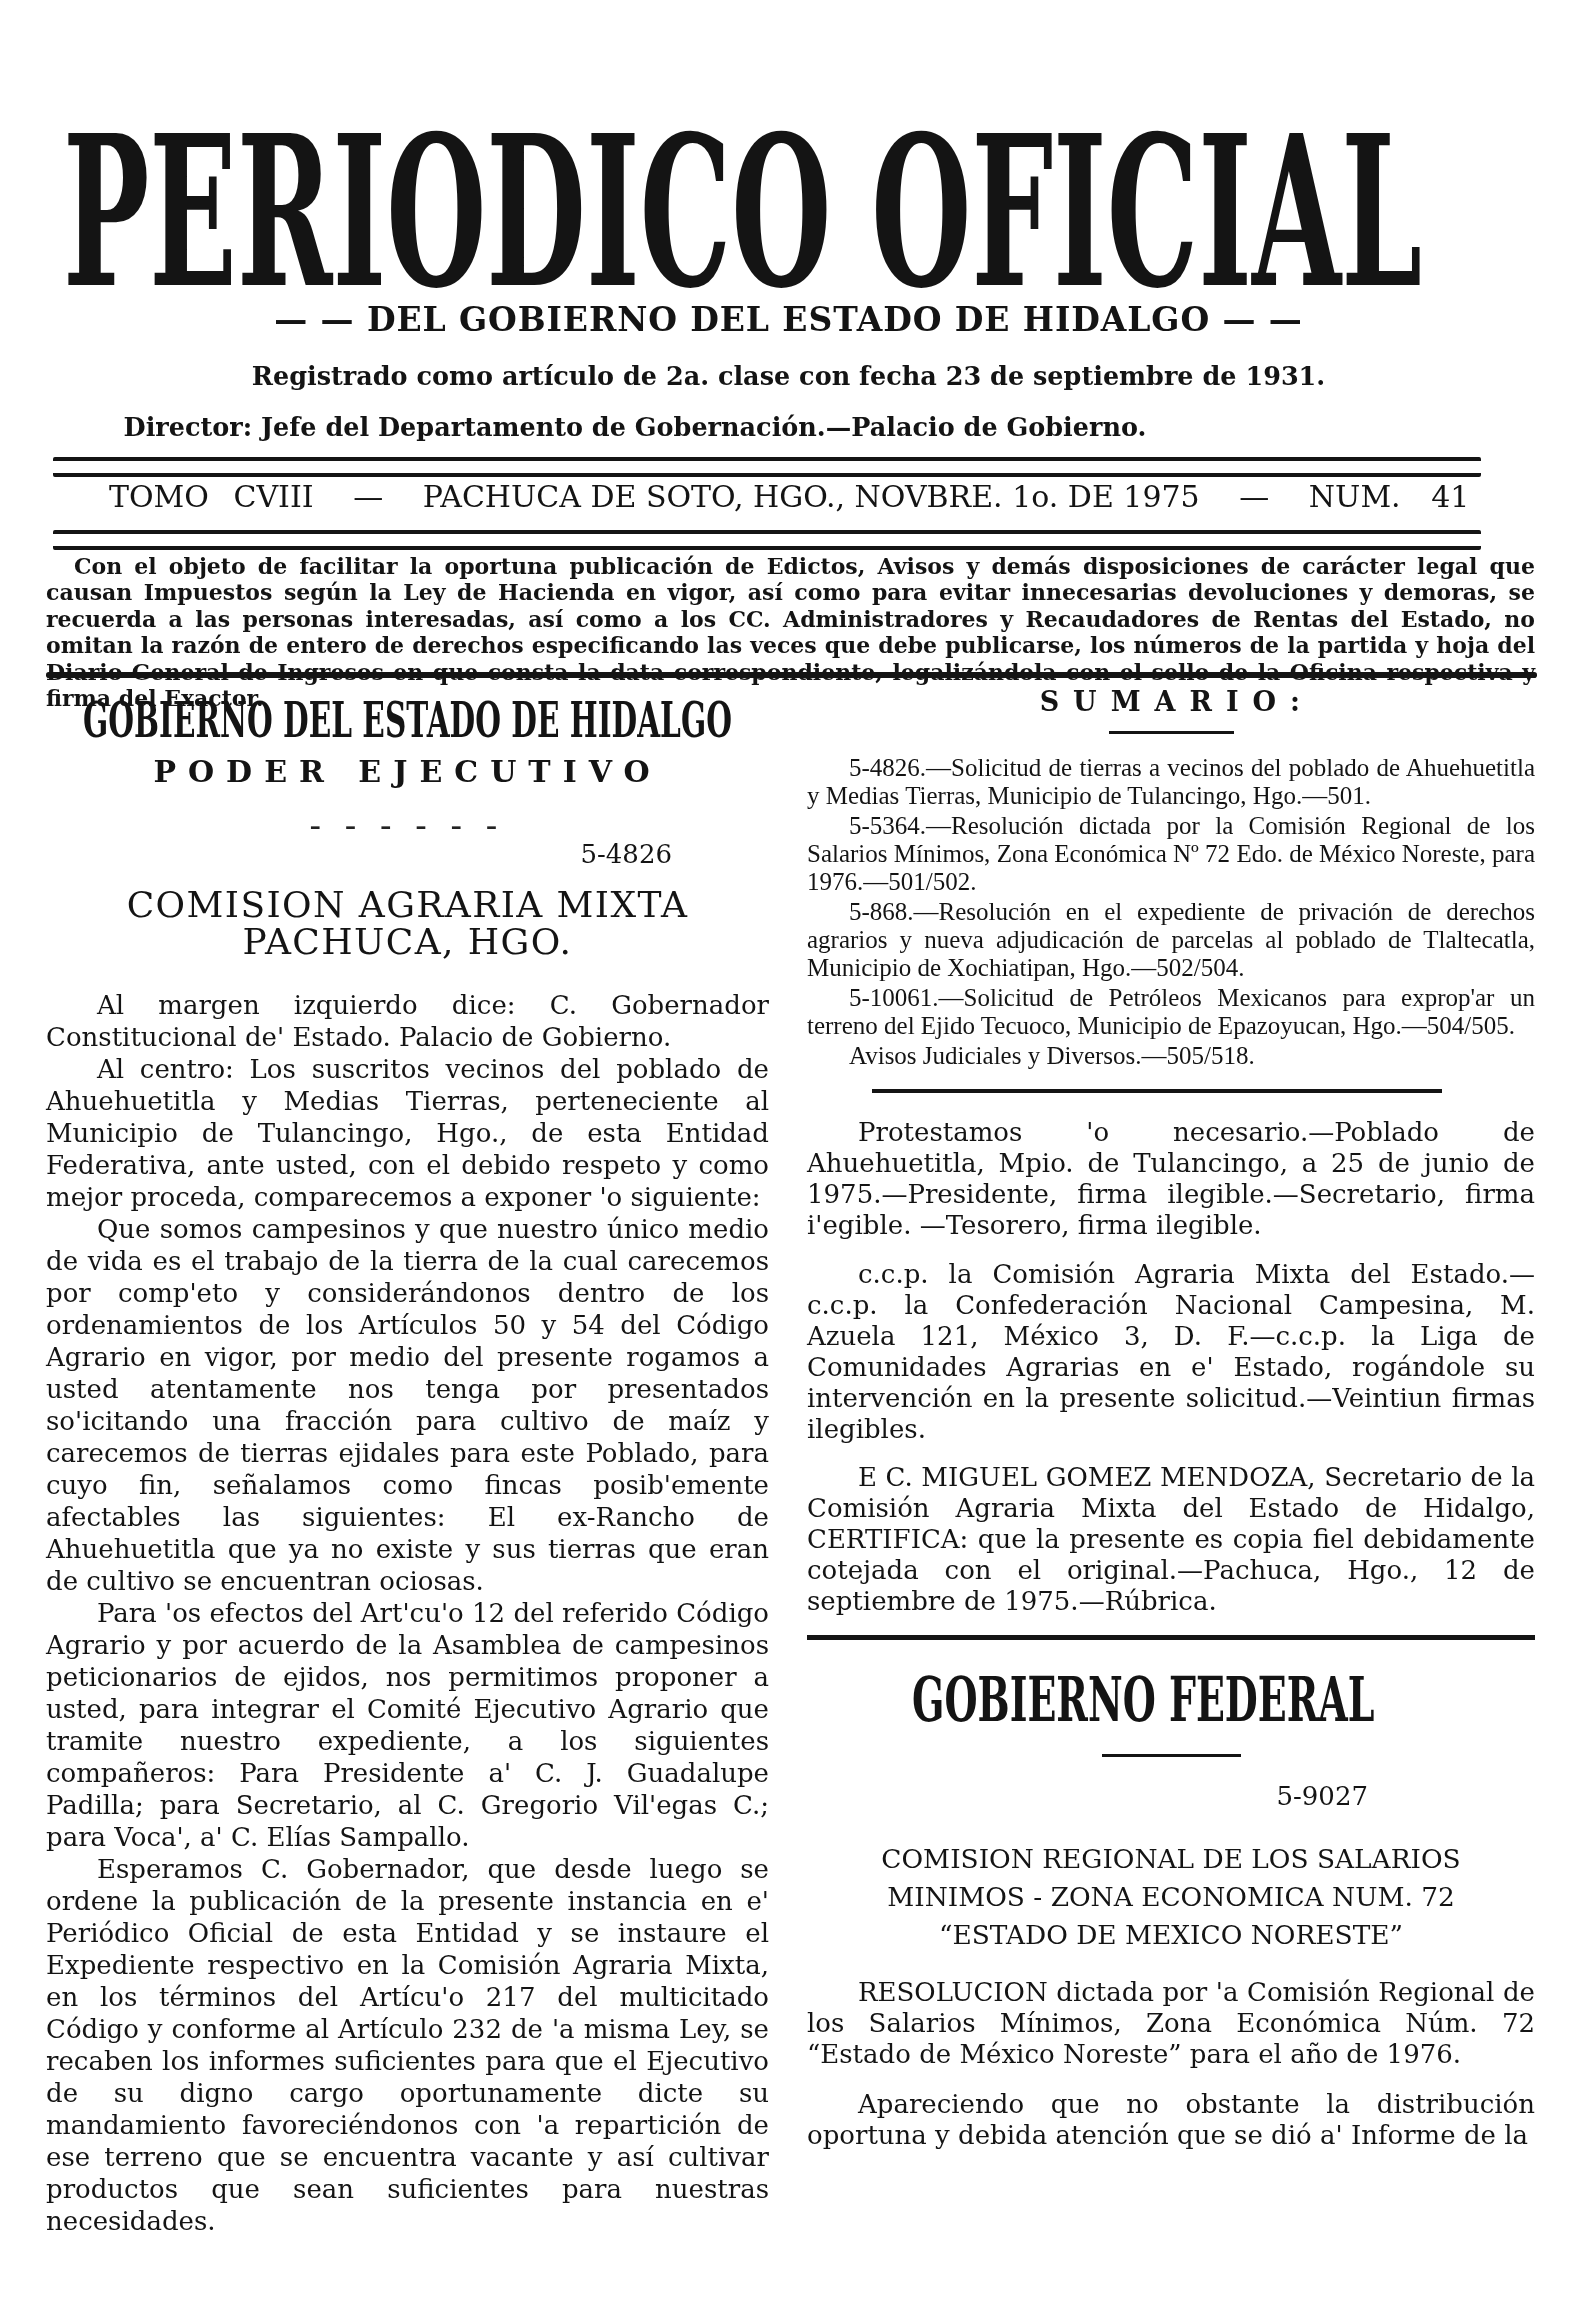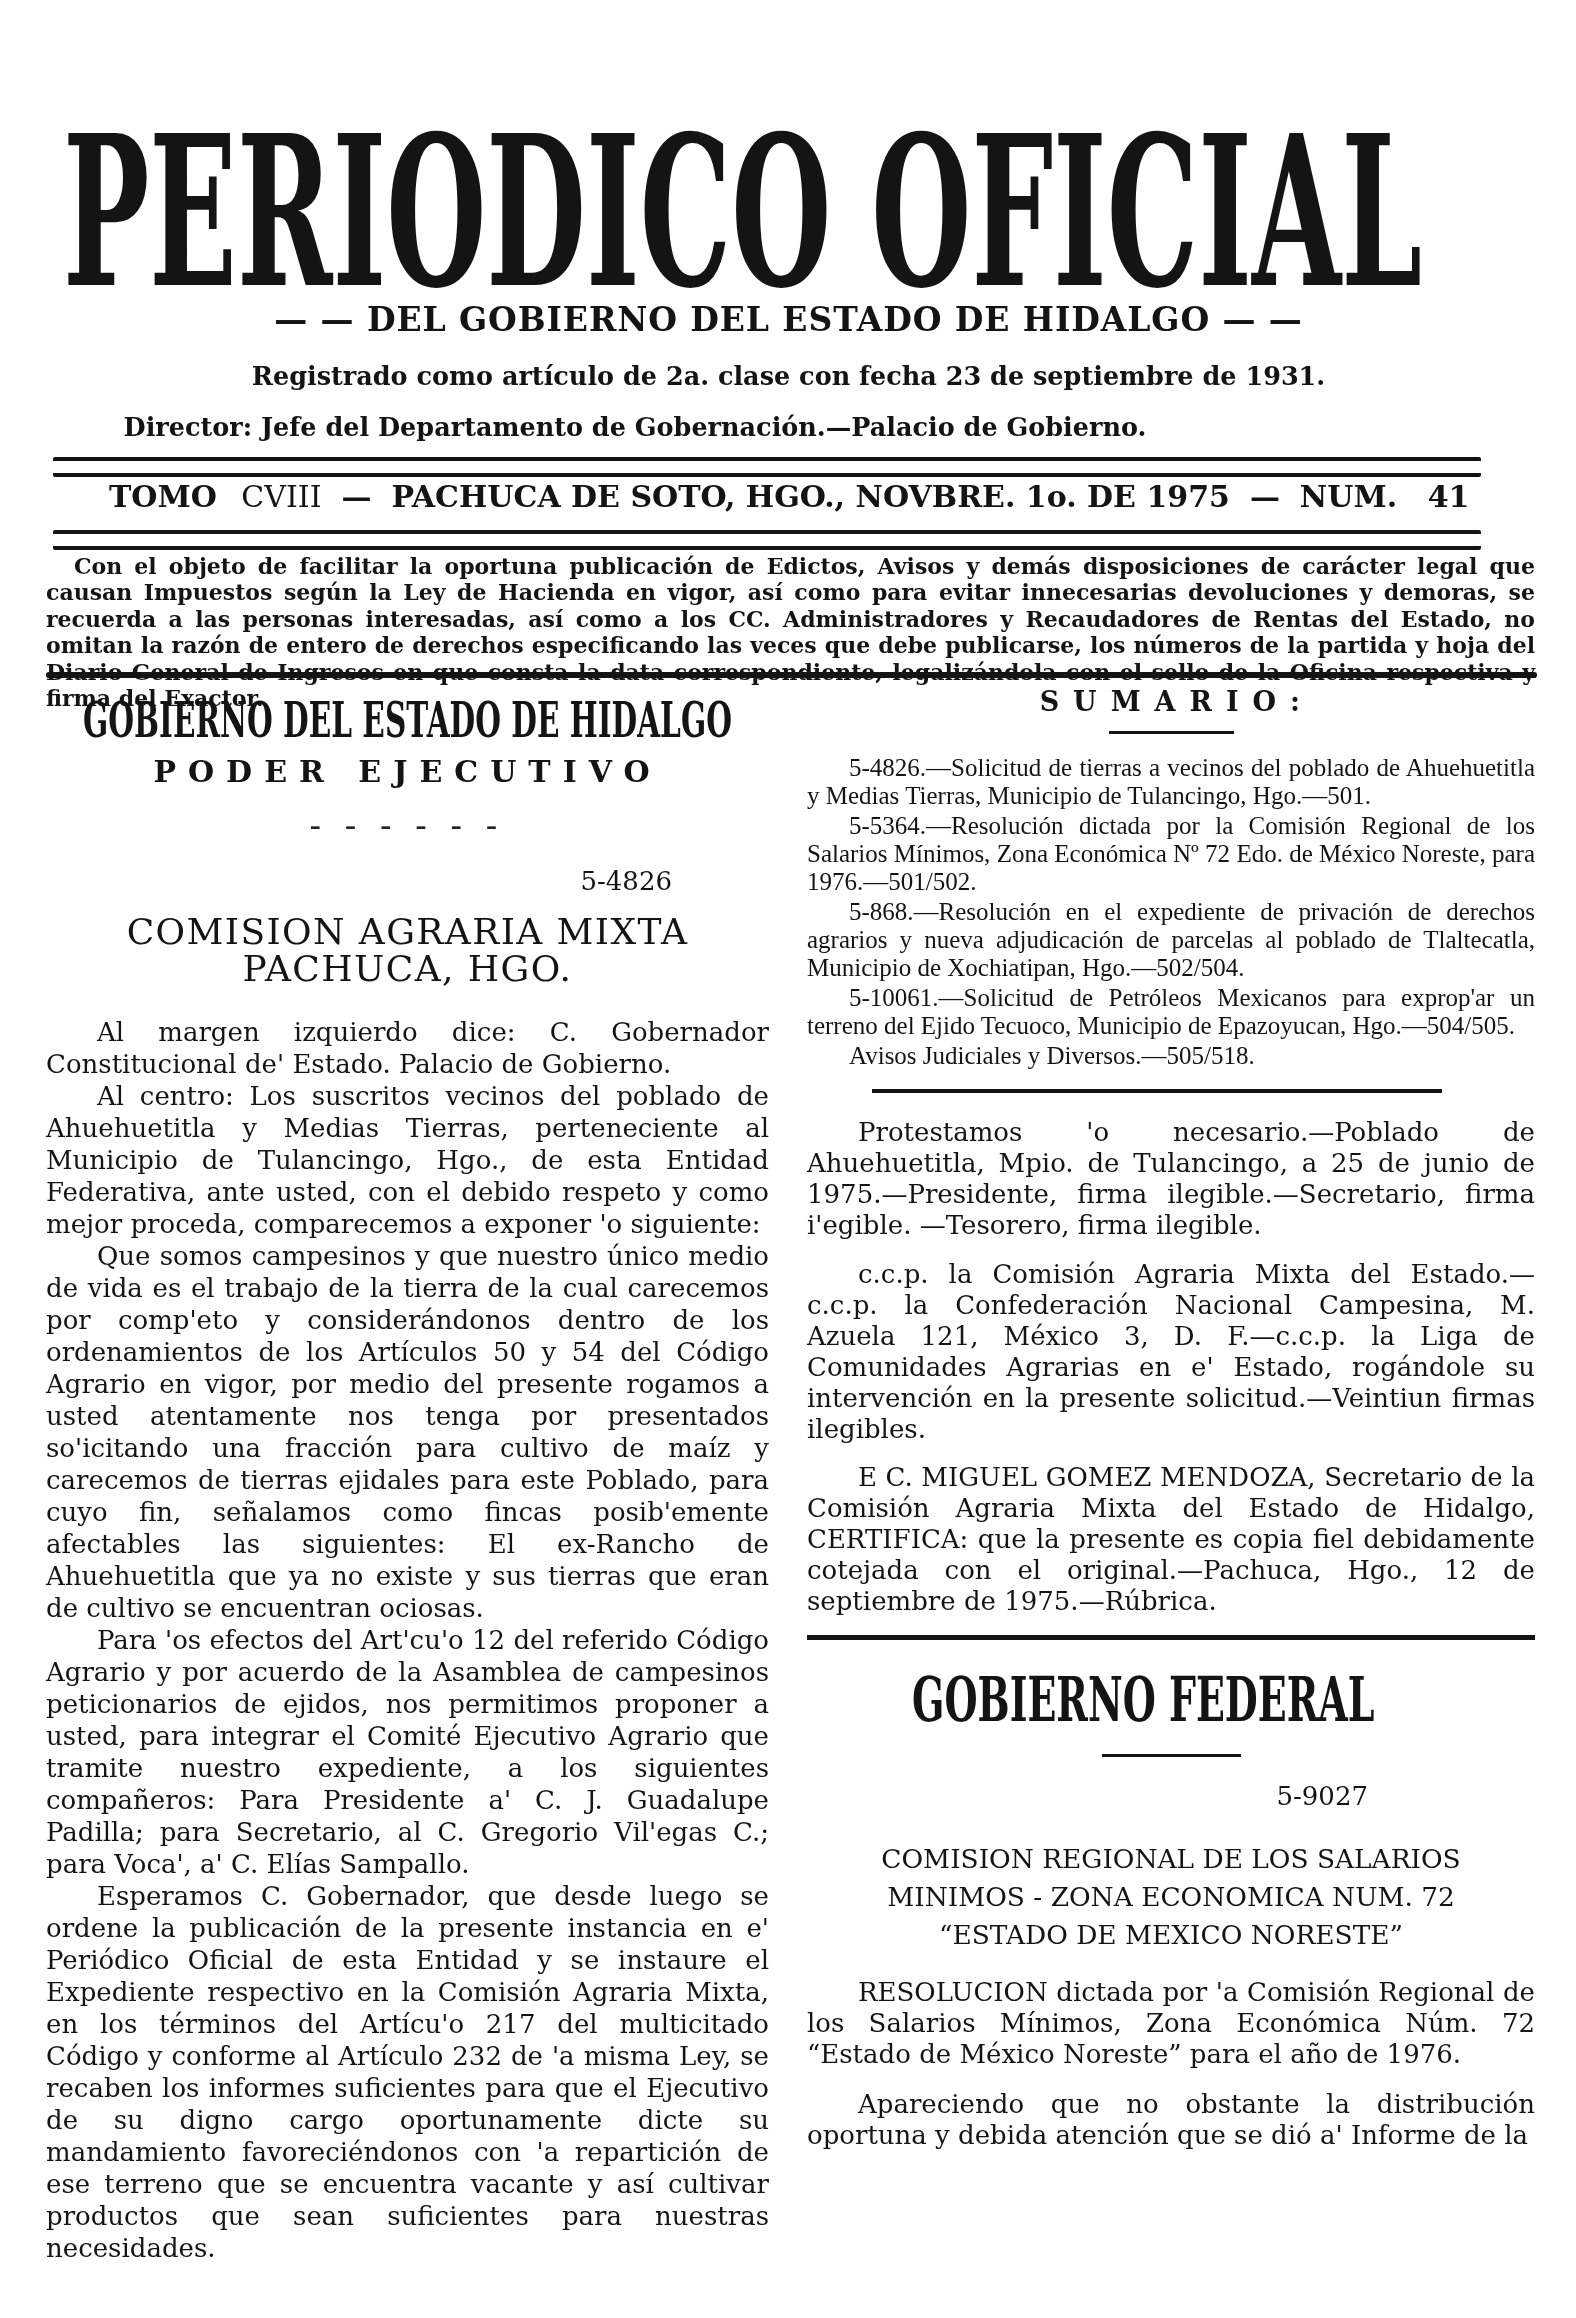--- a/index.html
+++ b/index.html
@@ -33,21 +33,21 @@
     border-radius:1.9px;
   }
   .rule-a { top:457px; }
   .rule-b { top:530px; }
   .tomo-row {
     position:absolute; left:53px; top:479px; width:1428px;
     display:flex; justify-content:space-between; align-items:baseline;
     font-size:30px; padding:0; box-sizing:border-box;
     padding-left:56px; padding-right:11.6px;
   }
-  .tomo-row .b { font-weight:bold; }
+  .tomo-row .b { font-weight:normal; }
   .tomo-row .n { font-weight:normal; }
   .notice {
     position:absolute; left:46px; top:553px; width:1489px;
     font-size:22px; line-height:26.4px; font-weight:700;
     text-align:justify; text-indent:28px;
   }
   .rule-c {
     position:absolute; left:46px; top:672px; width:1491px; height:6px;
     background:#141414; border-radius:2.8px;
   }
@@ -57,21 +57,21 @@
 
   .gov-heading-svg { display:block; width:723px; height:52px; }
   .poder {
     margin-top:8.3px; text-align:center;
     font-size:30px; font-weight:700; letter-spacing:12px;
   }
   .dash-row {
     margin-top:24px; text-align:center;
     font-size:22px; letter-spacing:8.3px; font-weight:bold; color:#222;
   }
-  .doc-number { margin-top:27px; text-align:right; padding-right:97px; font-size:26px; }
+  .doc-number { text-align:right; padding-right:97px; font-size:26px; }
   .org-block { margin-top:17px; text-align:center; font-size:36px; line-height:37px; letter-spacing:1.4px; }
   .body-paras { margin-top:29px; font-size:26px; line-height:32px; text-align:justify; }
   .body-paras p { margin:0; text-indent:51px; }
 
   .sumario-title { text-align:center; font-size:27px; font-weight:700; letter-spacing:2.3px; }
   .hr-short { width:125px; height:2.8px; background:#141414; margin:14px auto 20.4px auto; }
   .sumario-list { font-size:25px; line-height:28px; text-align:justify;font-family:Liberation Serif, serif; }
   .sumario-list p { margin:0 0 1.9px 0; text-indent:42px; }
   .hr-mid { width:570px; height:3.7px; background:#141414; margin:19.5px 0 24px 65px; }
   .after-paras { font-size:26px; line-height:31px; text-align:justify; }

